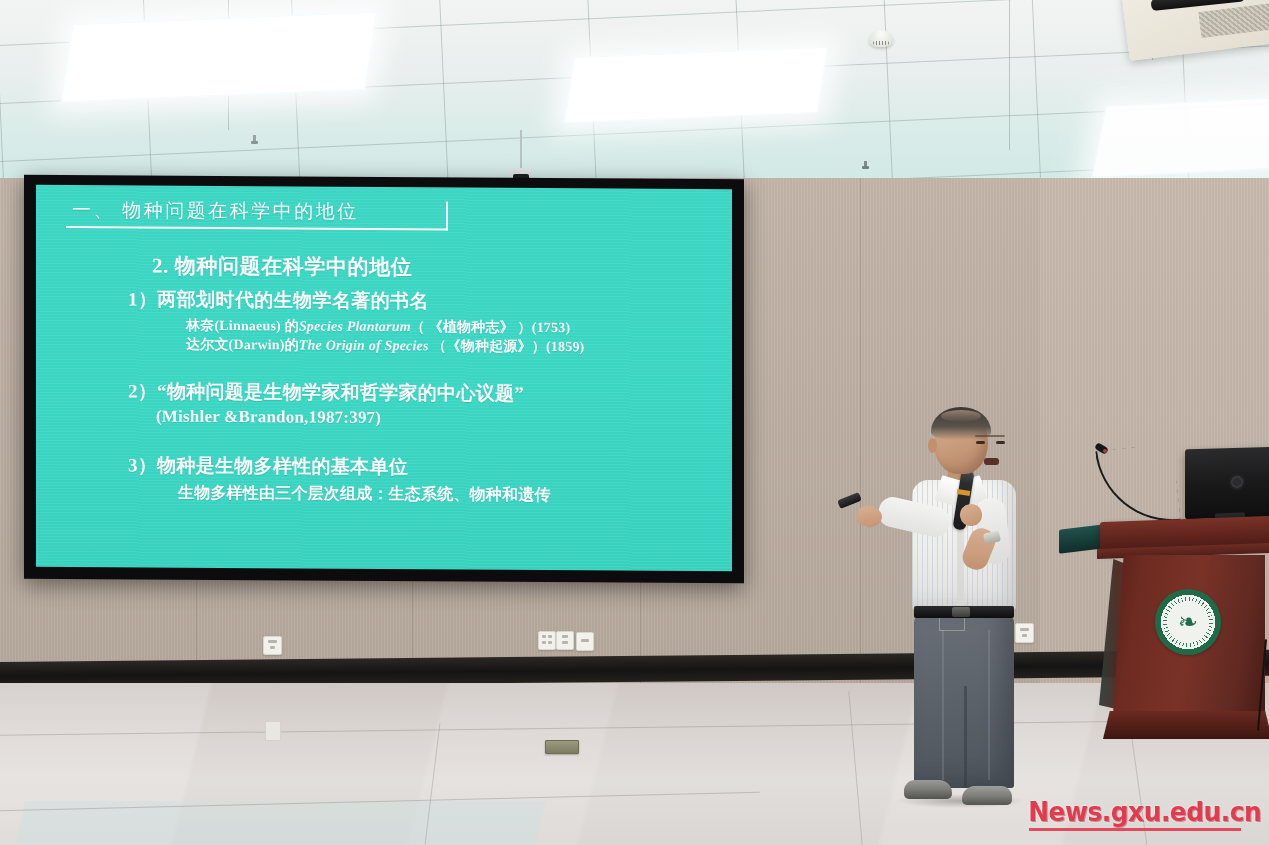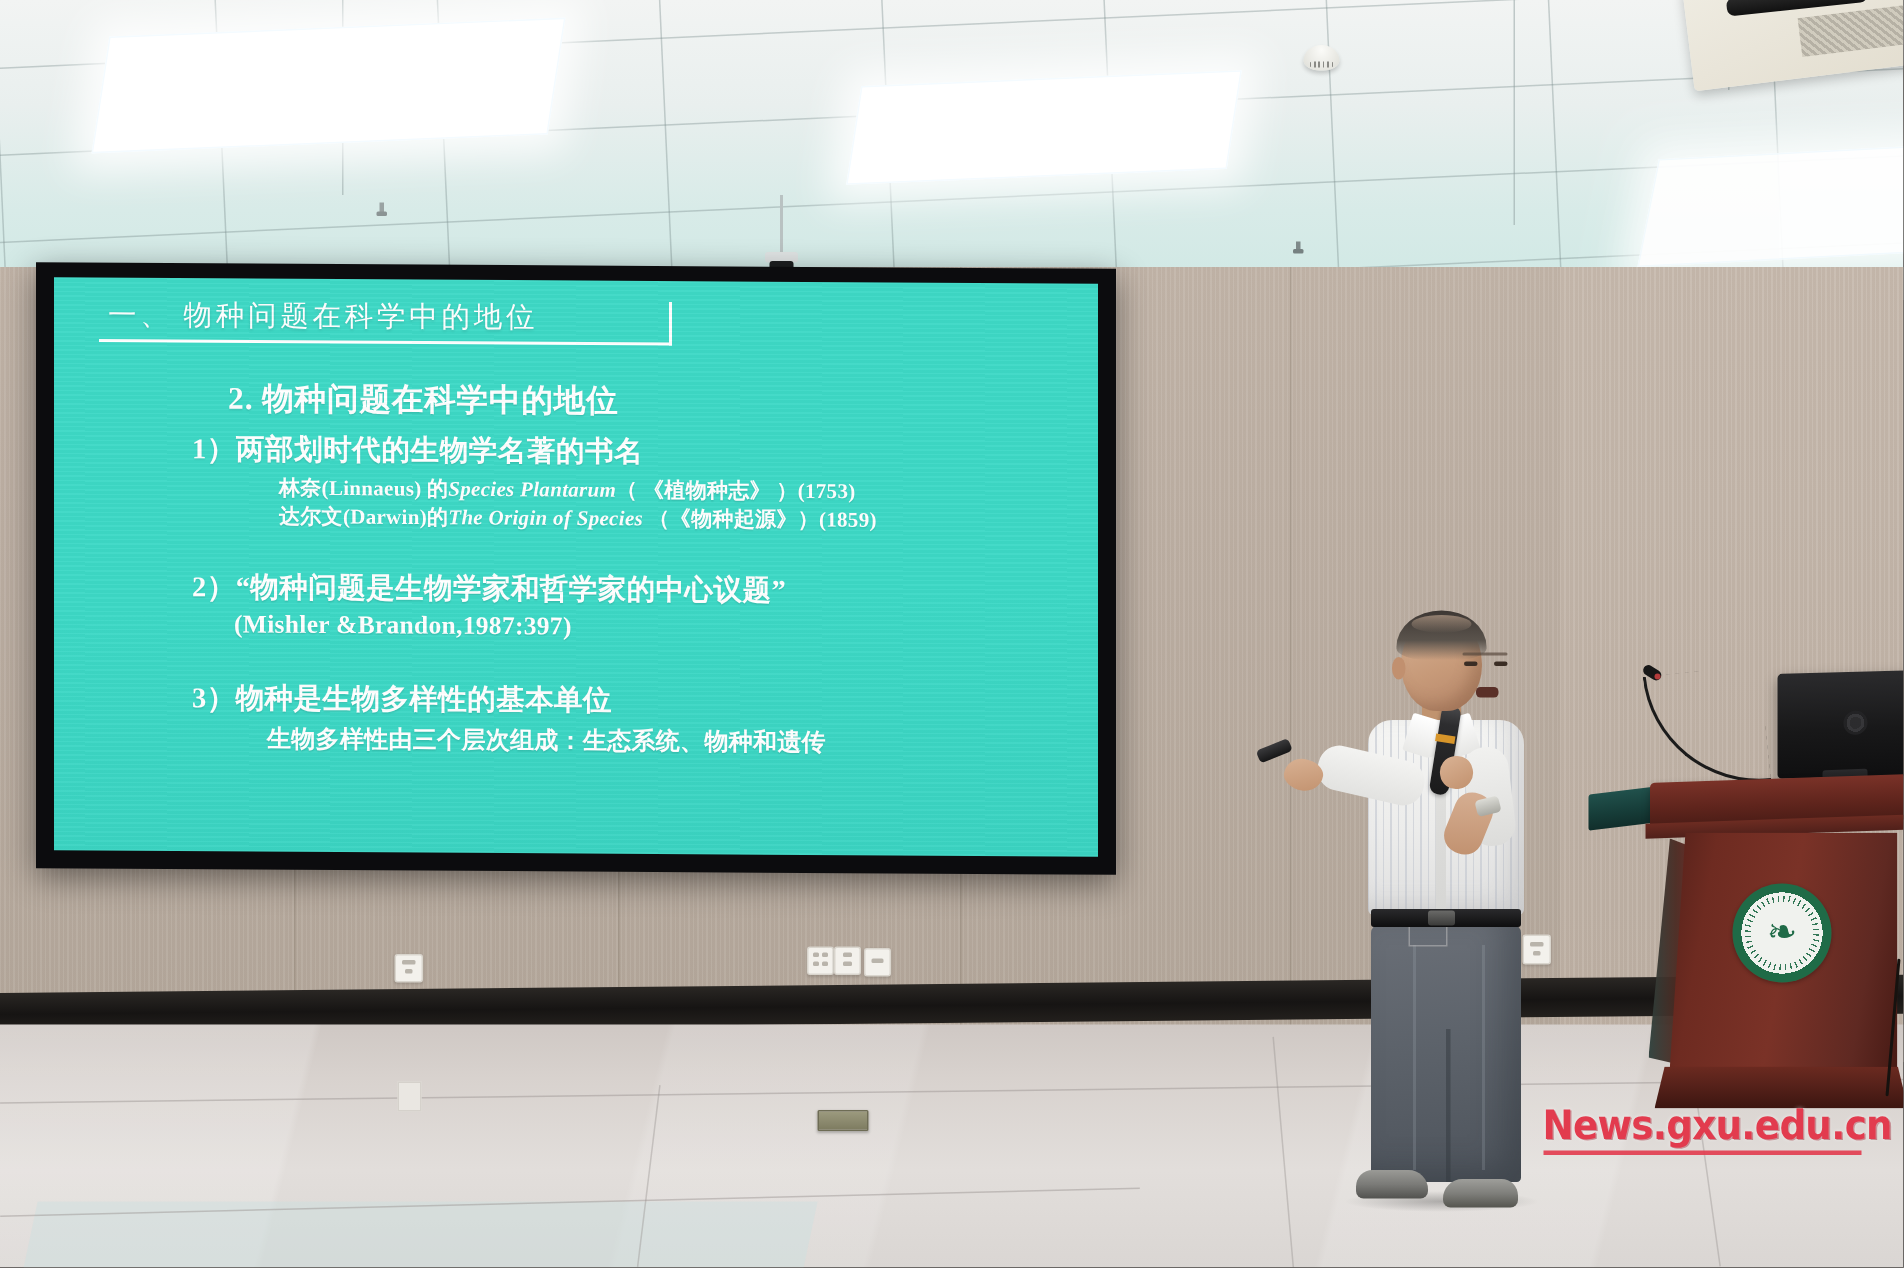--- a/index.html
+++ b/index.html
@@ -435,21 +435,21 @@
     background:linear-gradient(180deg,#9e9e9a 0%,#7f7f7b 50%,#55554f 100%);
     border-radius:13px 11px 5px 5px;
   }
   .p-shadow{
     position:absolute;left:-4px;top:384px;width:130px;height:14px;
     background:radial-gradient(ellipse at 50% 50%,rgba(60,60,60,.32),rgba(60,60,60,0) 70%);
   }
 
   
   .watermark{
-    position:absolute;left:1019px;top:735px;width:232px;
+    position:absolute;left:1019px;top:796px;width:232px;
     text-align:left;
   }
   .wm-text{
     font-family:"DejaVu Sans",sans-serif;
     font-weight:700;
     font-size:27px;
     letter-spacing:-0.5px;
     color:#e23b4e;
     text-shadow:0 0 3px rgba(255,255,255,.55),1px 1px 0 rgba(150,20,35,.5);
     transform:scaleX(.92);

